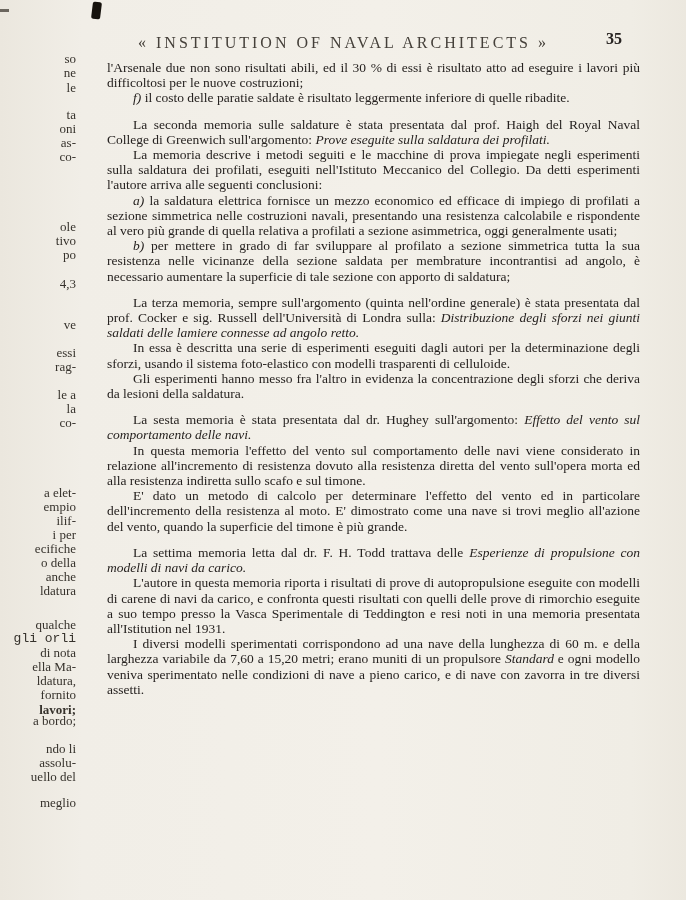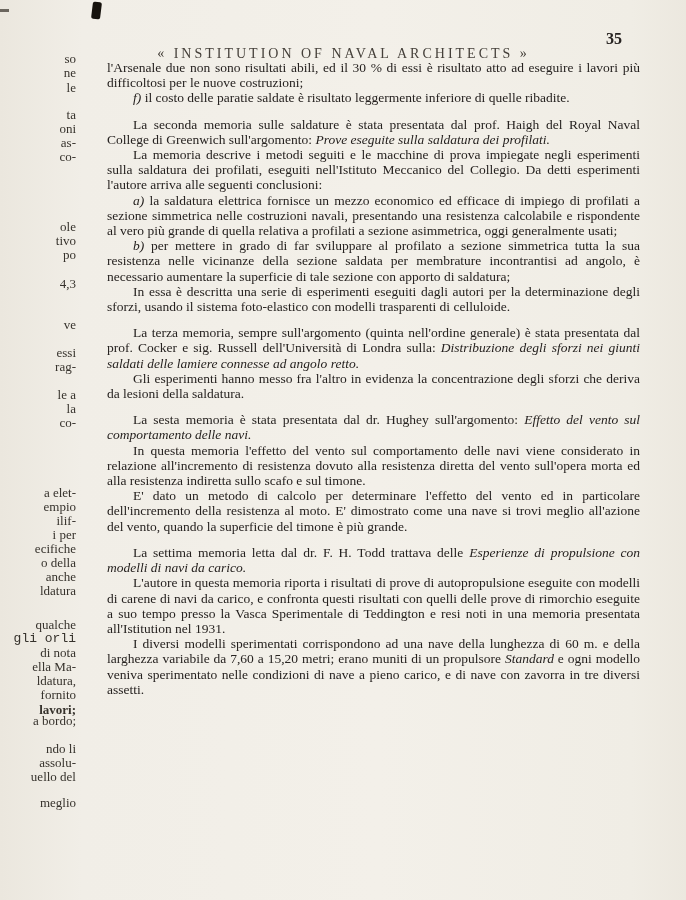--- a/index.html
+++ b/index.html
@@ -24,24 +24,23 @@
     position: absolute; left: 0px; top: 9px;
     width: 9px; height: 3px; background: #6b665e;
   }
   
   .header-row {
     position: absolute; top: 30px; left: 107px; width: 533px; height: 20px;
   }
   .running-header {
     position: absolute; left: 0; right: 60px; top: 4px;
     text-align: center;
-    font-size: 14px; letter-spacing: 3px;
+    font-size: 16px; letter-spacing: 3px;
     color: #45403a;
     white-space: nowrap;
-    margin-top: 12px;
   }
   .page-number {
     position: absolute; right: 18px; top: 0;
     font-size: 16px; font-weight: bold; color: #262220;
   }
   
   .text-column {
     position: absolute; top: 60px; left: 107px; width: 533px;
     text-align: justify;
     font-size: 13.5px; line-height: 15.2px;
@@ -116,22 +115,22 @@
     <span class="page-number">35</span>
   </div>
 
   <div class="text-column">
       <p><span>l'Arsenale due non sono risultati abili, ed il 30 % di essi è risultato atto ad eseguire i lavori più difficoltosi per le nuove costruzioni;</span></p>
       <p class="indent"><span class="it">f)</span><span> il costo delle paratie saldate è risultato leggermente inferiore di quelle ribadite.</span></p>
       <p class="indent space-before"><span>La seconda memoria sulle saldature è stata presentata dal prof. Haigh del Royal Naval College di Greenwich sull'argomento: </span><span class="it">Prove eseguite sulla saldatura dei profilati.</span></p>
       <p class="indent"><span>La memoria descrive i metodi seguiti e le macchine di prova impiegate negli esperimenti sulla saldatura dei profilati, eseguiti nell'Istituto Meccanico del Collegio. Da detti esperimenti l'autore arriva alle seguenti conclusioni:</span></p>
       <p class="indent"><span class="it">a)</span><span> la saldatura elettrica fornisce un mezzo economico ed efficace di impiego di profilati a sezione simmetrica nelle costruzioni navali, presentando una resistenza calcolabile e rispondente al vero più grande di quella relativa a profilati a sezione asimmetrica, oggi generalmente usati;</span></p>
       <p class="indent"><span class="it">b)</span><span> per mettere in grado di far sviluppare al profilato a sezione simmetrica tutta la sua resistenza nelle vicinanze della sezione saldata per membrature incontrantisi ad angolo, è necessario aumentare la superficie di tale sezione con apporto di saldatura;</span></p>
+      <p class="indent space-before"><span>La terza memoria, sempre sull'argomento (quinta nell'ordine generale) è stata presentata dal prof. Cocker e sig. Russell dell'Università di Londra sulla: </span><span class="it">Distribuzione degli sforzi nei giunti saldati delle lamiere connesse ad angolo retto.</span></p>
       <p class="indent"><span>In essa è descritta una serie di esperimenti eseguiti dagli autori per la determinazione degli sforzi, usando il sistema foto-elastico con modelli trasparenti di celluloide.</span></p>
-      <p class="indent space-before"><span>La terza memoria, sempre sull'argomento (quinta nell'ordine generale) è stata presentata dal prof. Cocker e sig. Russell dell'Università di Londra sulla: </span><span class="it">Distribuzione degli sforzi nei giunti saldati delle lamiere connesse ad angolo retto.</span></p>
       <p class="indent"><span>Gli esperimenti hanno messo fra l'altro in evidenza la concentrazione degli sforzi che deriva da lesioni della saldatura.</span></p>
       <p class="indent space-before"><span>La sesta memoria è stata presentata dal dr. Hughey sull'argomento: </span><span class="it">Effetto del vento sul comportamento delle navi.</span></p>
       <p class="indent"><span>In questa memoria l'effetto del vento sul comportamento delle navi viene considerato in relazione all'incremento di resistenza dovuto alla resistenza diretta del vento sull'opera morta ed alla resistenza indiretta sullo scafo e sul timone.</span></p>
       <p class="indent"><span>E' dato un metodo di calcolo per determinare l'effetto del vento ed in particolare dell'incremento della resistenza al moto. E' dimostrato come una nave si trovi meglio all'azione del vento, quando la superficie del timone è più grande.</span></p>
       <p class="indent space-before"><span>La settima memoria letta dal dr. F. H. Todd trattava delle </span><span class="it">Esperienze di propulsione con modelli di navi da carico.</span></p>
       <p class="indent"><span>L'autore in questa memoria riporta i risultati di prove di autopropulsione eseguite con modelli di carene di navi da carico, e confronta questi risultati con quelli delle prove di rimorchio eseguite a suo tempo presso la Vasca Sperimentale di Teddington e resi noti in una memoria presentata all'Istitution nel 1931.</span></p>
       <p class="indent"><span>I diversi modelli sperimentati corrispondono ad una nave della lunghezza di 60 m. e della larghezza variabile da 7,60 a 15,20 metri; erano muniti di un propulsore </span><span class="it">Standard</span><span> e ogni modello veniva sperimentato nelle condizioni di nave a pieno carico, e di nave con zavorra in tre diversi assetti.</span></p>
     </div>
 
 </div>

